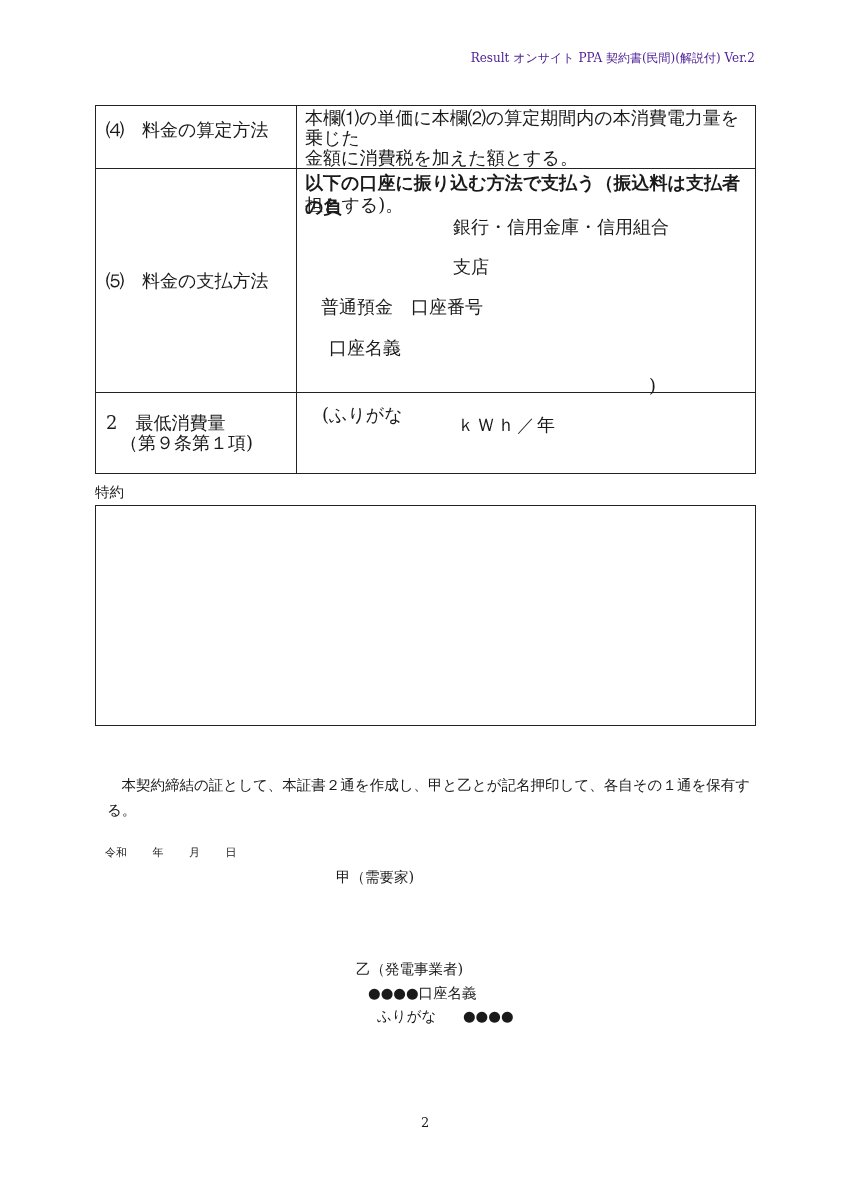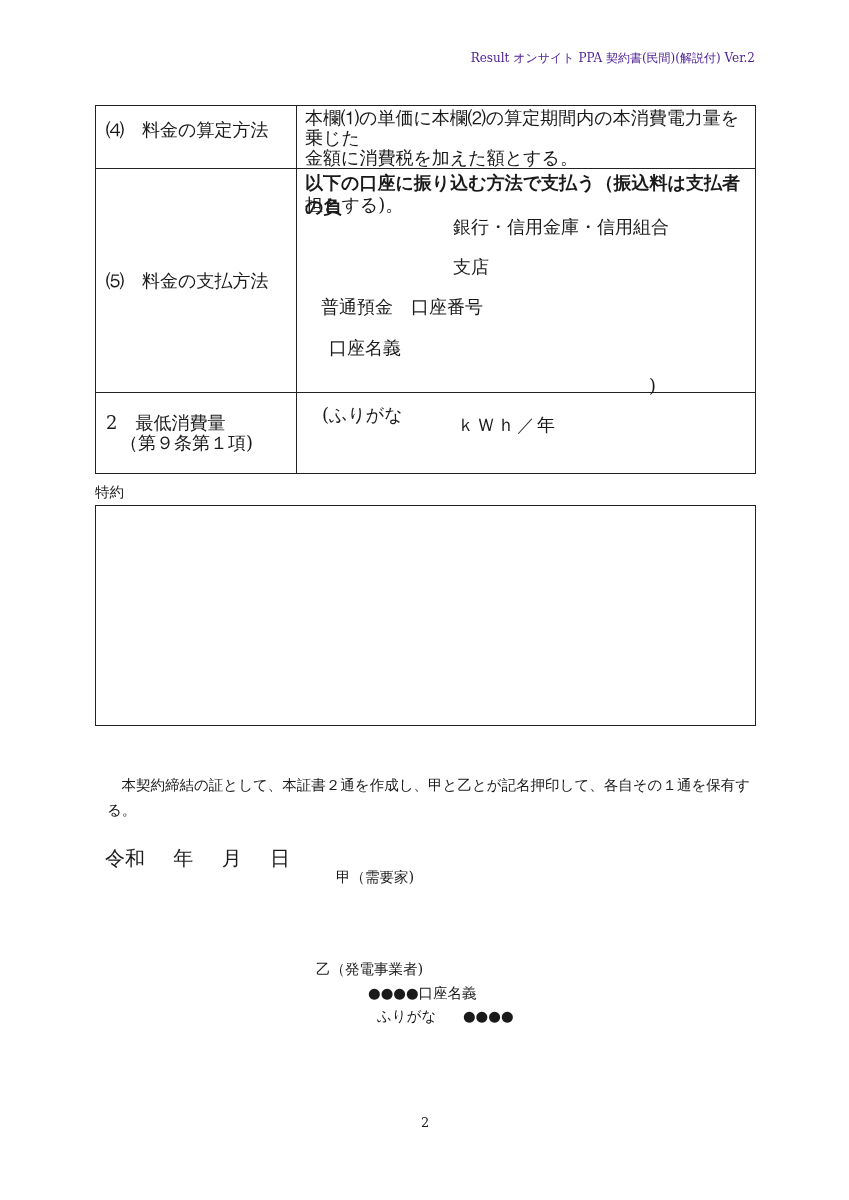--- a/index.html
+++ b/index.html
@@ -28,24 +28,24 @@
   .row5 .l { position: absolute; }
   .row2 td { height: 80px; }
   .row2 .lbl-inner { padding-top: 20px; line-height: 20px; }
   .row2 .val { padding-top: 20px; padding-left: 160px; letter-spacing: 2px; font-family: Liberation Mono, monospace; }
   .tokuyaku-label { position: absolute; left: 95px; top: 483px; font-size: 14.5px; }
   .tokuyaku-box {
     position: absolute; left: 95px; top: 505px; width: 659px; height: 219px;
     border: 1.5px solid #222;
   }
   .closing { position: absolute; left: 95px; top: 773px; width: 665px; font-size: 14.5px; line-height: 25px; text-indent: 1em; margin-left: 12px; }
-  .date { position: absolute; left: 105px; top: 845px; font-size: 20px; }
+  .date { position: absolute; left: 105px; top: 845px; font-size: 11px; }
   .date span { margin-right: 22px; }
   .kou { position: absolute; left: 336px; top: 868px; font-size: 14.5px; }
-  .otsu { position: absolute; left: 316px; top: 960px; font-size: 14.5px; }
+  .otsu { position: absolute; left: 356px; top: 960px; font-size: 14.5px; }
   .company { position: absolute; left: 368px; top: 984px; font-size: 14.5px; }
   .rep { position: absolute; left: 377px; top: 1007px; font-size: 14.5px; }
   .rep .name { margin-left: 22px; }
   .page-num { position: absolute; left: 421px; top: 1115px; font-size: 13px; }
 </style>
 </head>
 <body>
 
 <div class="header">Result オンサイト PPA 契約書(民間)(解説付) Ver.2</div>
 

